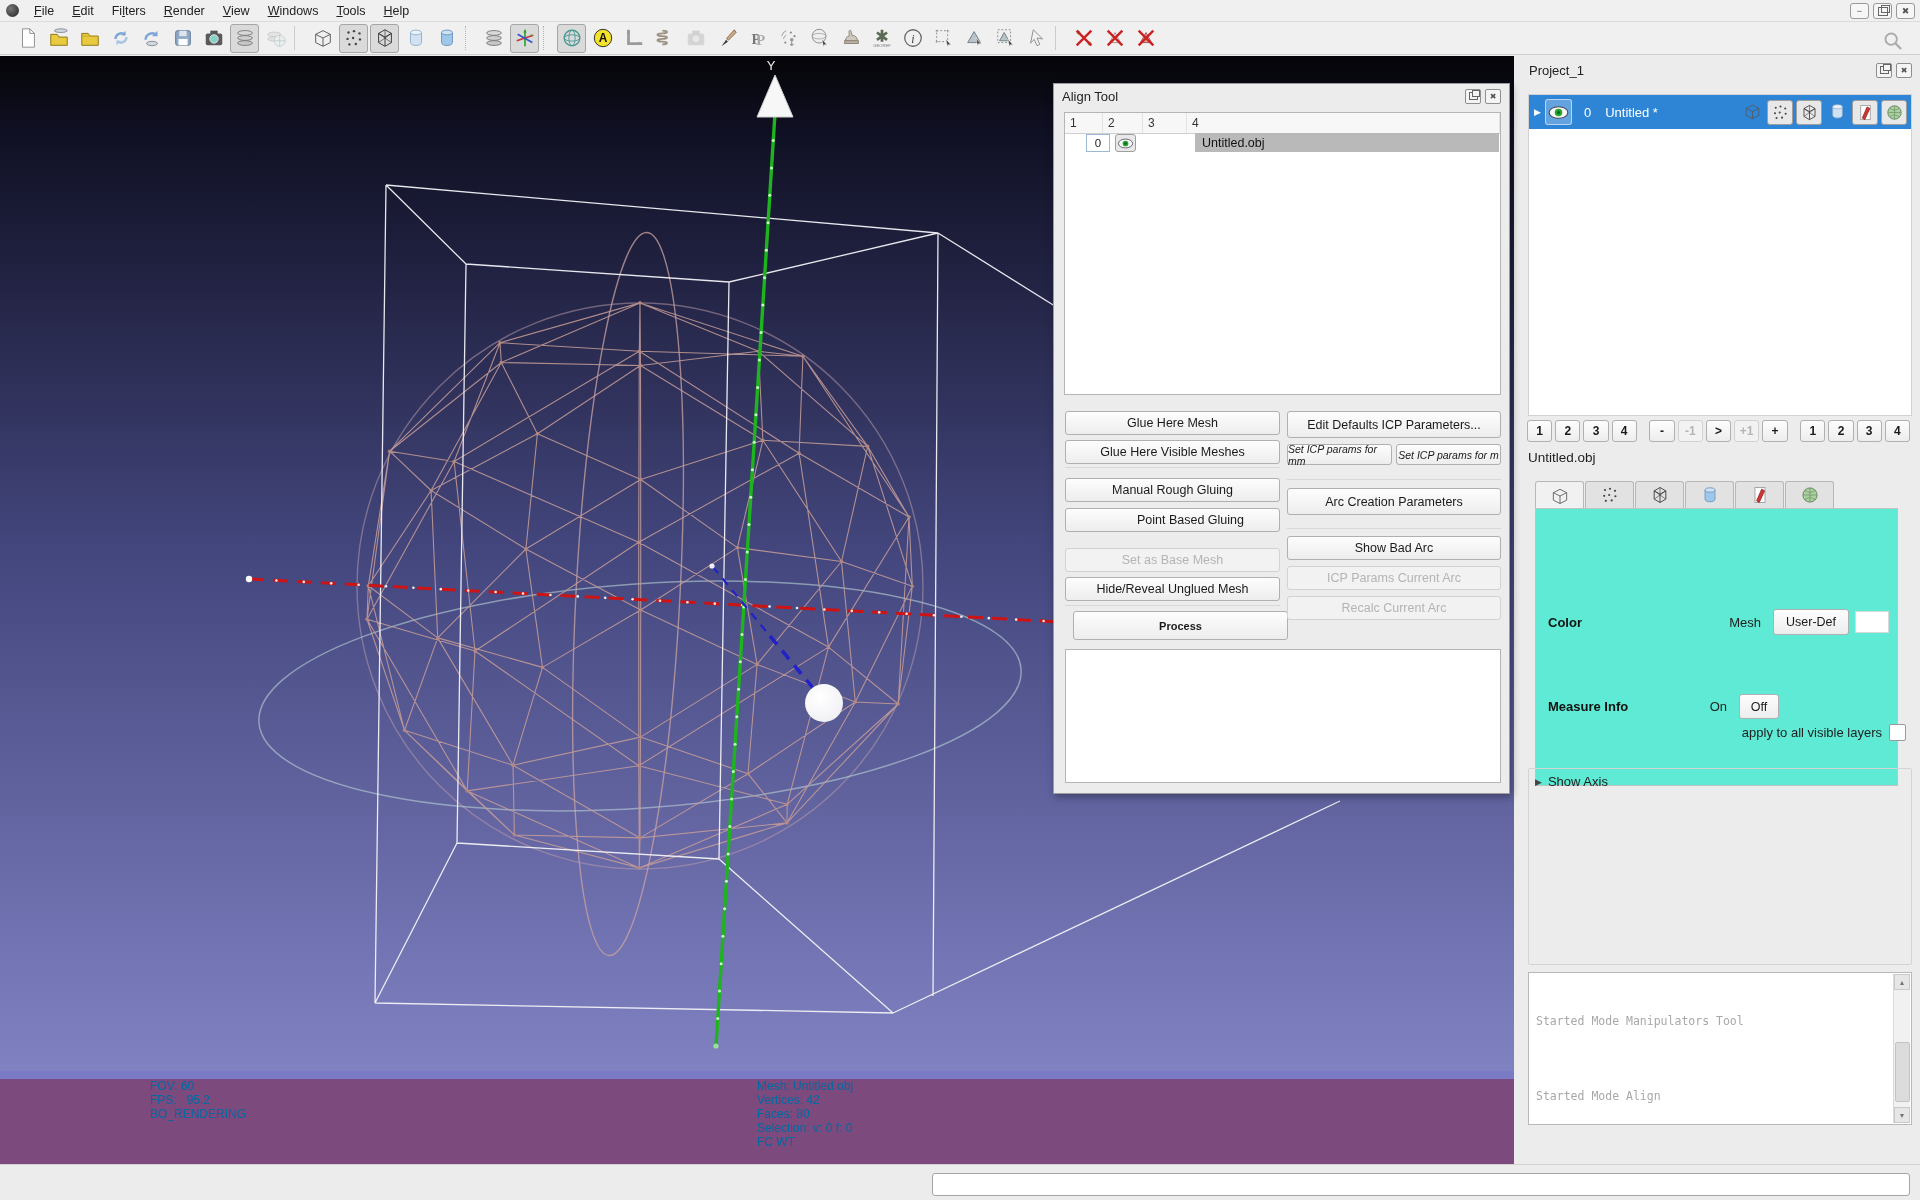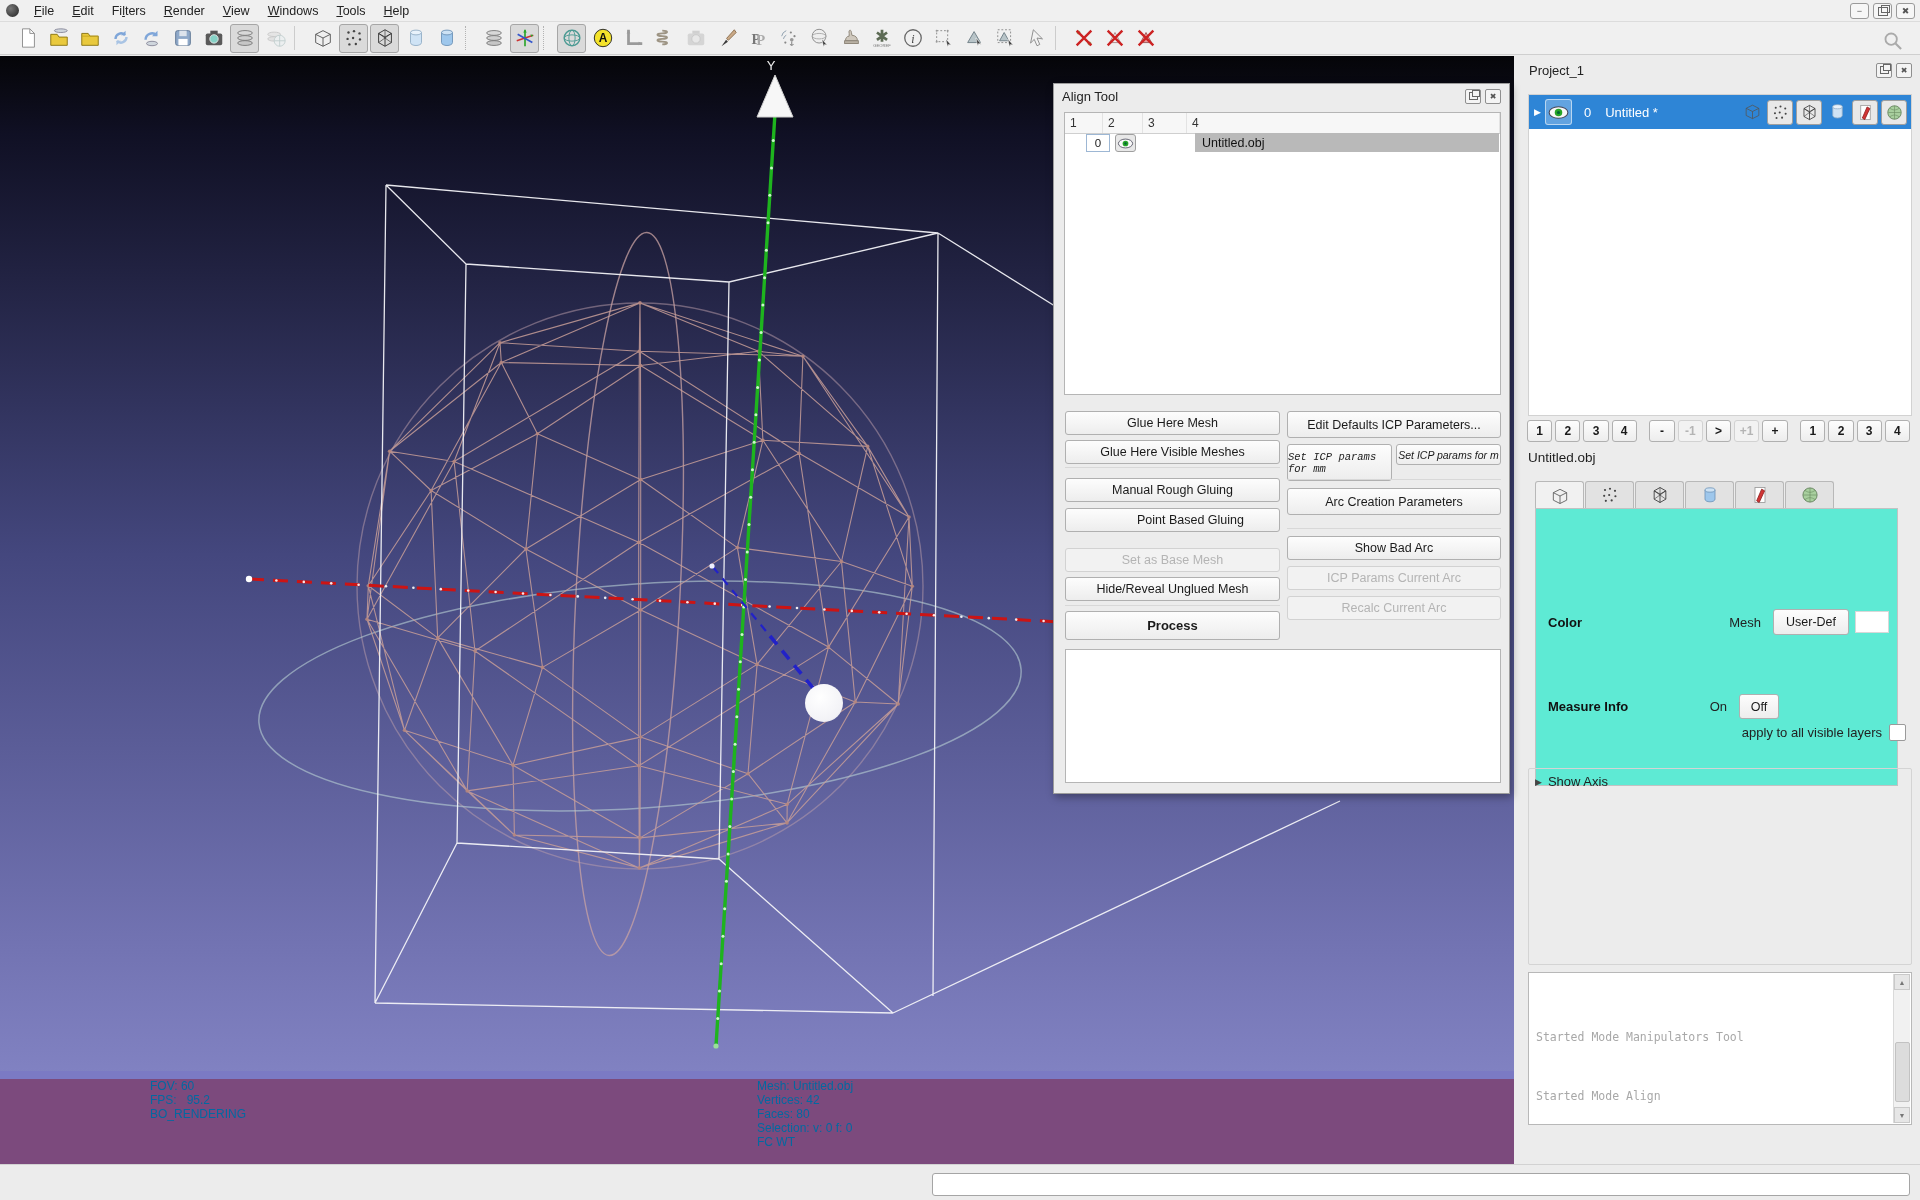--- a/index.html
+++ b/index.html
@@ -48,21 +48,21 @@
   #align-table{position:absolute;left:10px;top:28px;width:437px;height:283px;background:#fff;border:1px solid #b5b5b5;box-sizing:border-box;}
   #align-table .hdr{display:flex;height:20px;border-bottom:1px solid #cfcfcf;background:#f7f7f7;}
   #align-table .hcell{border-right:1px solid #e3e3e3;padding:3px 0 0 5px;font-size:12px;color:#333;box-sizing:border-box;}
   #align-row{position:absolute;left:0;top:20px;width:100%;height:19px;}
   #row-id{position:absolute;left:21px;top:1px;width:22px;height:16px;border:1px solid #9db7d4;background:#fff;
           font-size:11.5px;display:flex;align-items:center;justify-content:center;}
   #row-eye{position:absolute;left:50px;top:1px;width:19px;height:16px;}
   #row-strip{position:absolute;left:130px;top:0;right:1px;height:19px;background:#b9b9b9;display:flex;align-items:center;}
   #row-strip span{padding-left:7px;font-size:12.5px;color:#111;}
   .sepline{position:absolute;height:1px;background:#d8d8d8;}
-  #process-btn{font-weight:bold;font-size:13px;}
+  #process-btn{font-weight:bold;font-size:11px;margin-left:8px;}
   #align-list{position:absolute;left:11px;top:565px;width:436px;height:134px;background:#fff;border:1px solid #b5b5b5;box-sizing:border-box;}
   
   #dock{position:absolute;left:1521px;top:58px;width:399px;height:1105px;background:#ececec;}
   #layerbox{position:absolute;left:7px;top:36px;width:384px;height:322px;background:#ffffff;border:1px solid #d2d2d2;box-sizing:border-box;}
   #layer-row{position:absolute;left:0;top:0;width:100%;height:34px;display:flex;align-items:center;}
   #layer-row .arrow{color:#fff;font-size:9px;margin:0 4px 0 5px;}
   #layer-eye{width:25px;height:24px;border:1px solid rgba(255,255,255,.55);border-radius:3px;
              background:rgba(255,255,255,.25);display:flex;align-items:center;justify-content:center;}
   #layer-row .idx{color:#fff;font-size:13px;margin:0 14px 0 12px;}
   #layer-row .lname{color:#fff;font-size:13px;flex:0 0 auto;}
@@ -574,21 +574,21 @@
       <div class="btn" style="position: absolute; left: 11px; top: 394px; width: 215px; height: 24px;">Manual Rough Gluing</div>
       <div class="btn" style="position: absolute; left: 11px; top: 424px; width: 215px; height: 24px; padding-left: 36px;">Point Based Gluing</div>
       <div class="btn disabled" style="position: absolute; left: 11px; top: 464px; width: 215px; height: 24px;">Set as Base Mesh</div>
       <div class="btn" style="position: absolute; left: 11px; top: 493px; width: 215px; height: 24px;">Hide/Reveal Unglued Mesh</div>
       <div class="sepline" style="left: 11px; top: 383px; width: 215px;"></div>
       <div class="sepline" style="left: 11px; top: 521px; width: 215px;"></div>
       <div class="btn" id="process-btn" style="position: absolute; left: 11px; top: 527px; width: 215px; height: 29px;">Process</div>
     </div>
   <div id="align-right-buttons">
       <div class="btn" style="position: absolute; left: 233px; top: 327px; width: 214px; height: 27px;">Edit Defaults ICP Parameters...</div>
-      <div class="btn italic" style="position: absolute; left: 233px; top: 360px; width: 105px; height: 37px; font-family: Liberation Mono, monospace;">Set ICP params for mm</div>
+      <div class="btn italic" style="position: absolute; left: 233px; top: 360px; width: 105px; height: 21px;">Set ICP params for mm</div>
       <div class="btn italic" style="position: absolute; left: 342px; top: 360px; width: 105px; height: 21px;">Set ICP params for m</div>
       <div class="btn" style="position: absolute; left: 233px; top: 404px; width: 214px; height: 27px;">Arc Creation Parameters</div>
       <div class="btn" style="position: absolute; left: 233px; top: 452px; width: 214px; height: 24px;">Show Bad Arc</div>
       <div class="btn disabled" style="position: absolute; left: 233px; top: 482px; width: 214px; height: 24px;">ICP Params Current Arc</div>
       <div class="btn disabled" style="position: absolute; left: 233px; top: 512px; width: 214px; height: 24px;">Recalc Current Arc</div>
       <div class="sepline" style="left: 233px; top: 395px; width: 214px;"></div>
       <div class="sepline" style="left: 233px; top: 444px; width: 214px;"></div>
     </div>
   <div id="align-list"></div>
 </div>
@@ -749,21 +749,21 @@
     <span id="apply-check"></span>
   </div>
   <div id="axisgroup">
     <div class="hdr">
       <span class="tri">▶</span>
       <span>Show Axis</span>
     </div>
   </div>
   <div id="logbox">
     <div id="log-lines">
-        <div class="logline" style="top: 57px;">Started Mode Manipulators Tool</div>
+        <div class="logline" style="top: 41px;">Started Mode Manipulators Tool</div>
         <div class="logline" style="top: 116px;">Started Mode Align</div>
       </div>
     <div id="log-sb">
       <div class="sb-arrow" style="top:0;">▲</div>
       <div id="sb-thumb" style="top:68px;height:58px;"></div>
       <div class="sb-arrow" style="bottom:0;">▼</div>
     </div>
   </div>
 </div>
 

